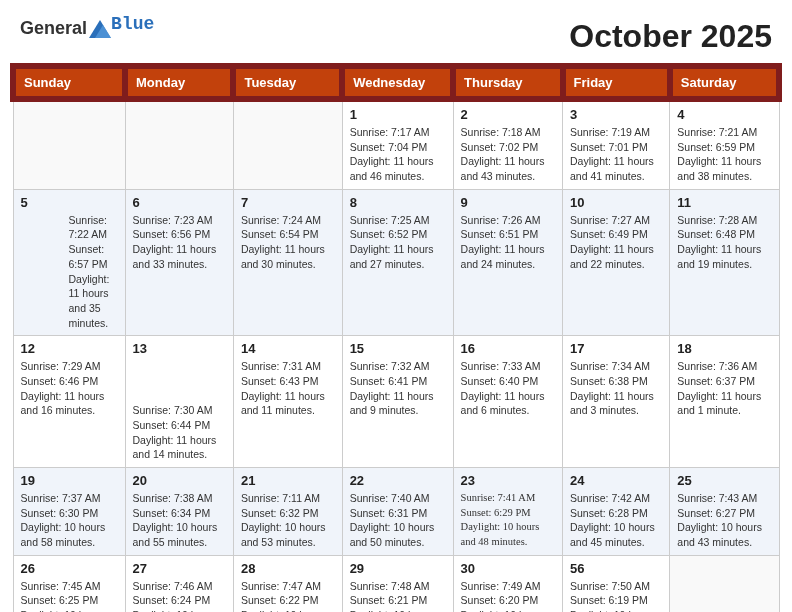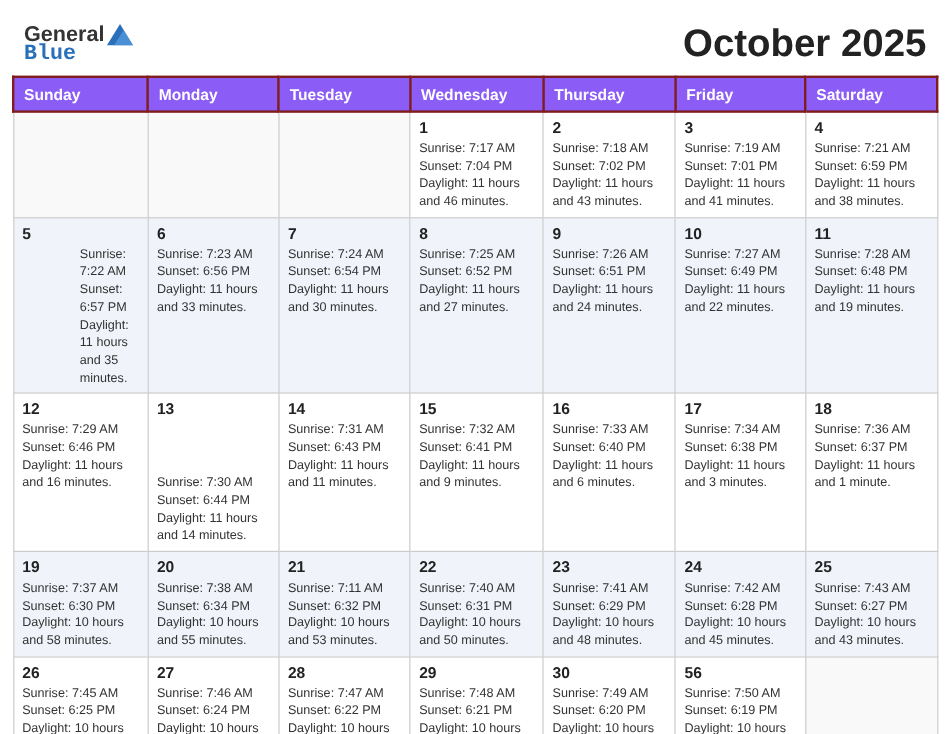--- a/index.html
+++ b/index.html
@@ -11,21 +11,21 @@
       padding: 10px;
     }
     .header {
       display: flex;
       align-items: flex-start;
       justify-content: space-between;
       padding: 8px 10px 4px 10px;
     }
     .logo {
       display: flex;
-      flex-direction: column;
+      flex-direction: row;
       align-items: flex-start;
     }
     .logo-row {
       display: flex;
       align-items: center;
       gap: 2px;
     }
     .title-section {
       text-align: left;
     }
@@ -37,27 +37,27 @@
     .location-title {
       font-size: 14px;
       color: #333;
     }
     .calendar-table {
       width: 100%;
       border-collapse: collapse;
       margin-top: 4px;
     }
     .calendar-table th {
-      background-color: #8b5cf6;
+      background-color: #c2410c;
       color: #fff;
       font-size: 13px;
       font-weight: bold;
       padding: 6px 8px;
       text-align: left;
-      border: 2px solid #7f1d1d;
+      border: 6px solid #7f1d1d;
     }
     .calendar-table td {
       border: 1px solid #ccc;
       vertical-align: top;
       padding: 5px 7px;
       font-size: 11px;
       color: #333;
       width: 113px;
       min-height: 80px;
       background: #fff;
@@ -272,21 +272,21 @@
         </td>
         <td>
           <span class="day-number">22</span>
           <div class="day-info" style="white-space: pre-line;">Sunrise: 7:40 AM
 Sunset: 6:31 PM
 Daylight: 10 hours
 and 50 minutes.</div>
         </td>
         <td>
           <span class="day-number">23</span>
-          <div class="day-info" style="white-space: pre-line;">Sunrise: 7:41 AM
+          <div class="day-info" style="white-space: pre-line; font-family: Liberation Serif, serif;">Sunrise: 7:41 AM
 Sunset: 6:29 PM
 Daylight: 10 hours
 and 48 minutes.</div>
         </td>
         <td>
           <span class="day-number">24</span>
           <div class="day-info" style="white-space: pre-line;">Sunrise: 7:42 AM
 Sunset: 6:28 PM
 Daylight: 10 hours
 and 45 minutes.</div>

